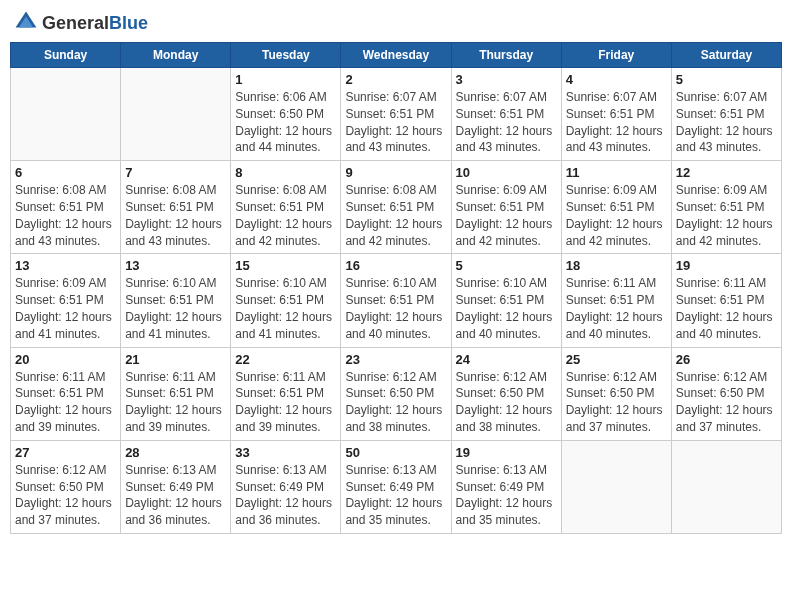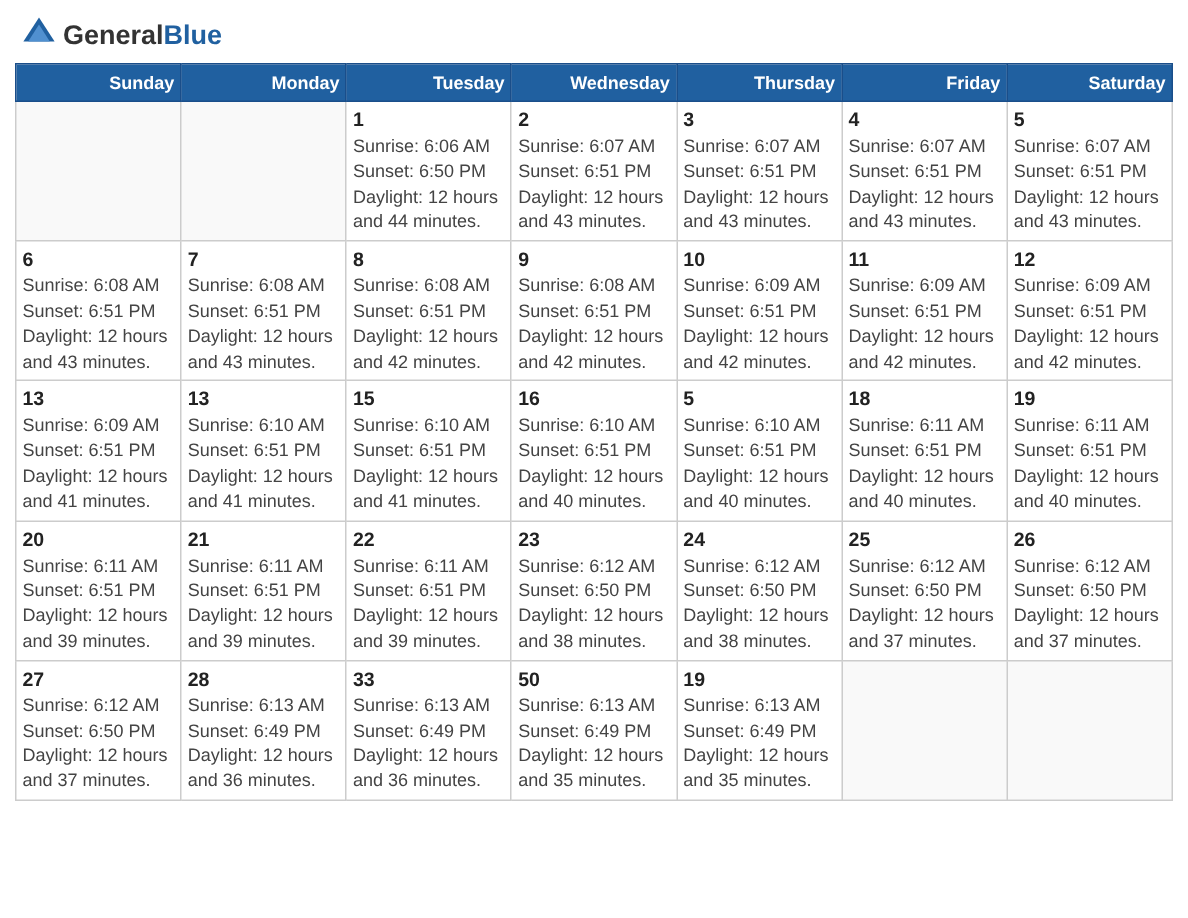--- a/index.html
+++ b/index.html
@@ -43,21 +43,21 @@
       width: 100%;
       border-collapse: collapse;
       border: 1px solid #ccc;
     }
     .calendar th {
       background: #2060a0;
       color: #fff;
       font-size: 12px;
       font-weight: bold;
       padding: 5px 4px;
-      text-align: right;
+      text-align: center;
       border: 1px solid #1a4e8a;
     }
     .calendar td {
       width: calc(100% / 7);
       vertical-align: top;
       border: 1px solid #ccc;
       padding: 4px;
       font-size: 10px;
       color: #333;
       min-height: 80px;

